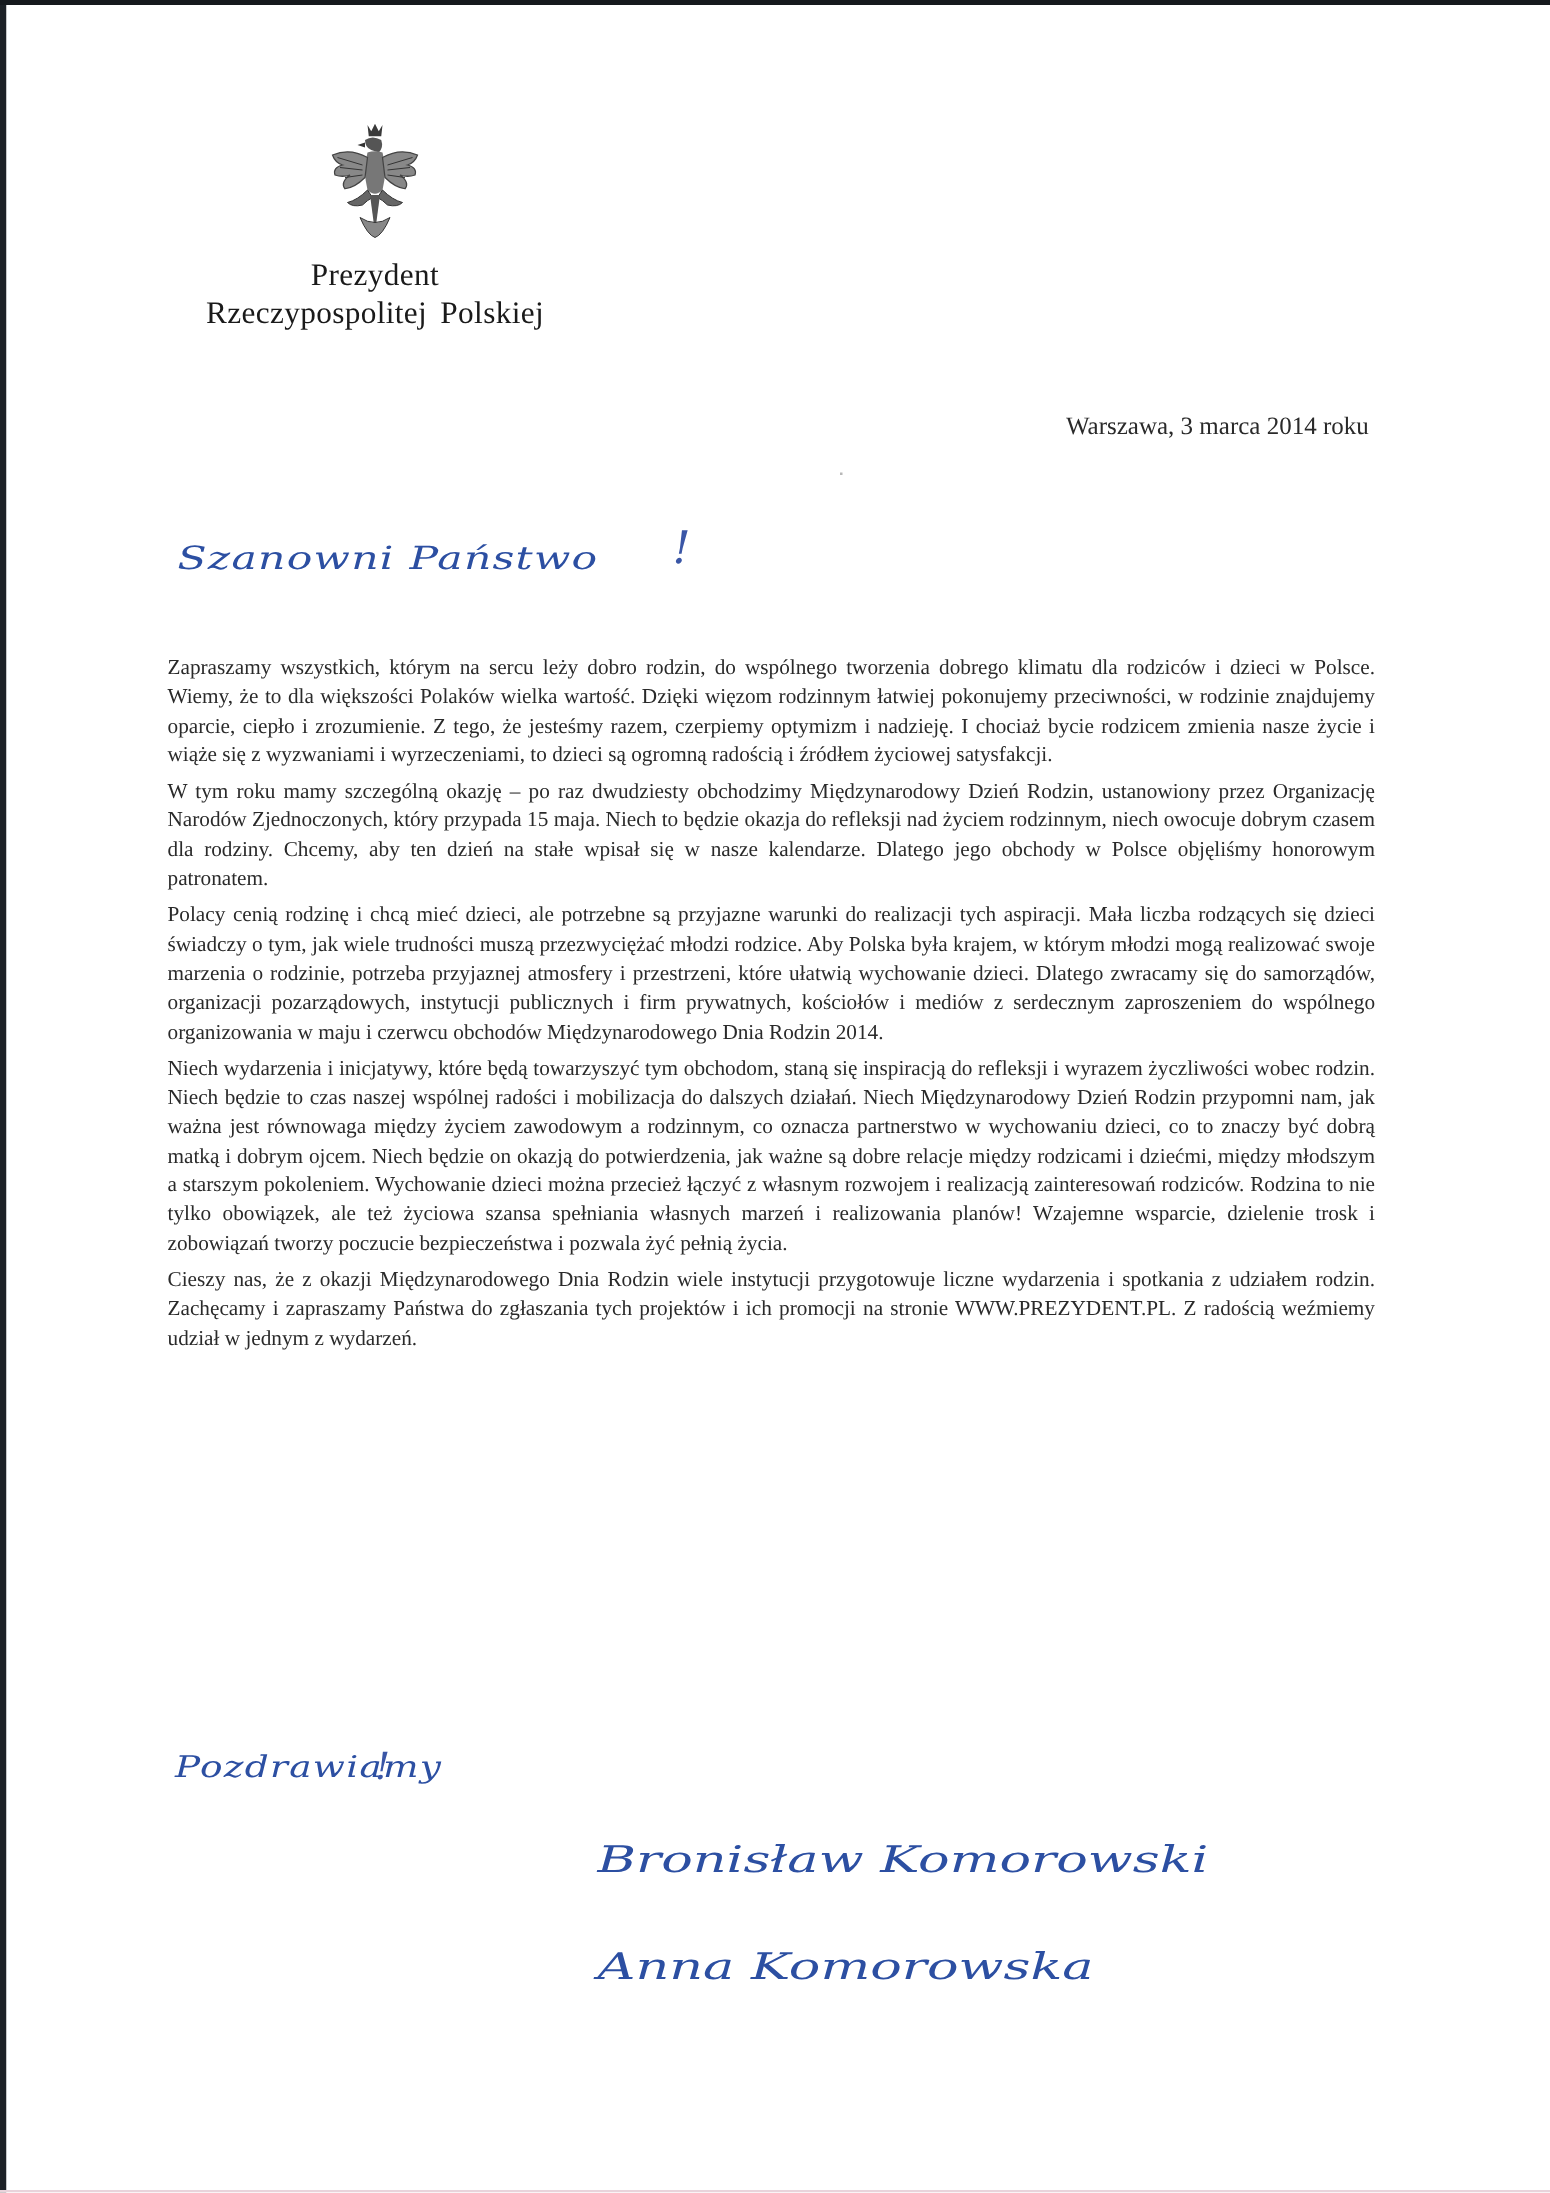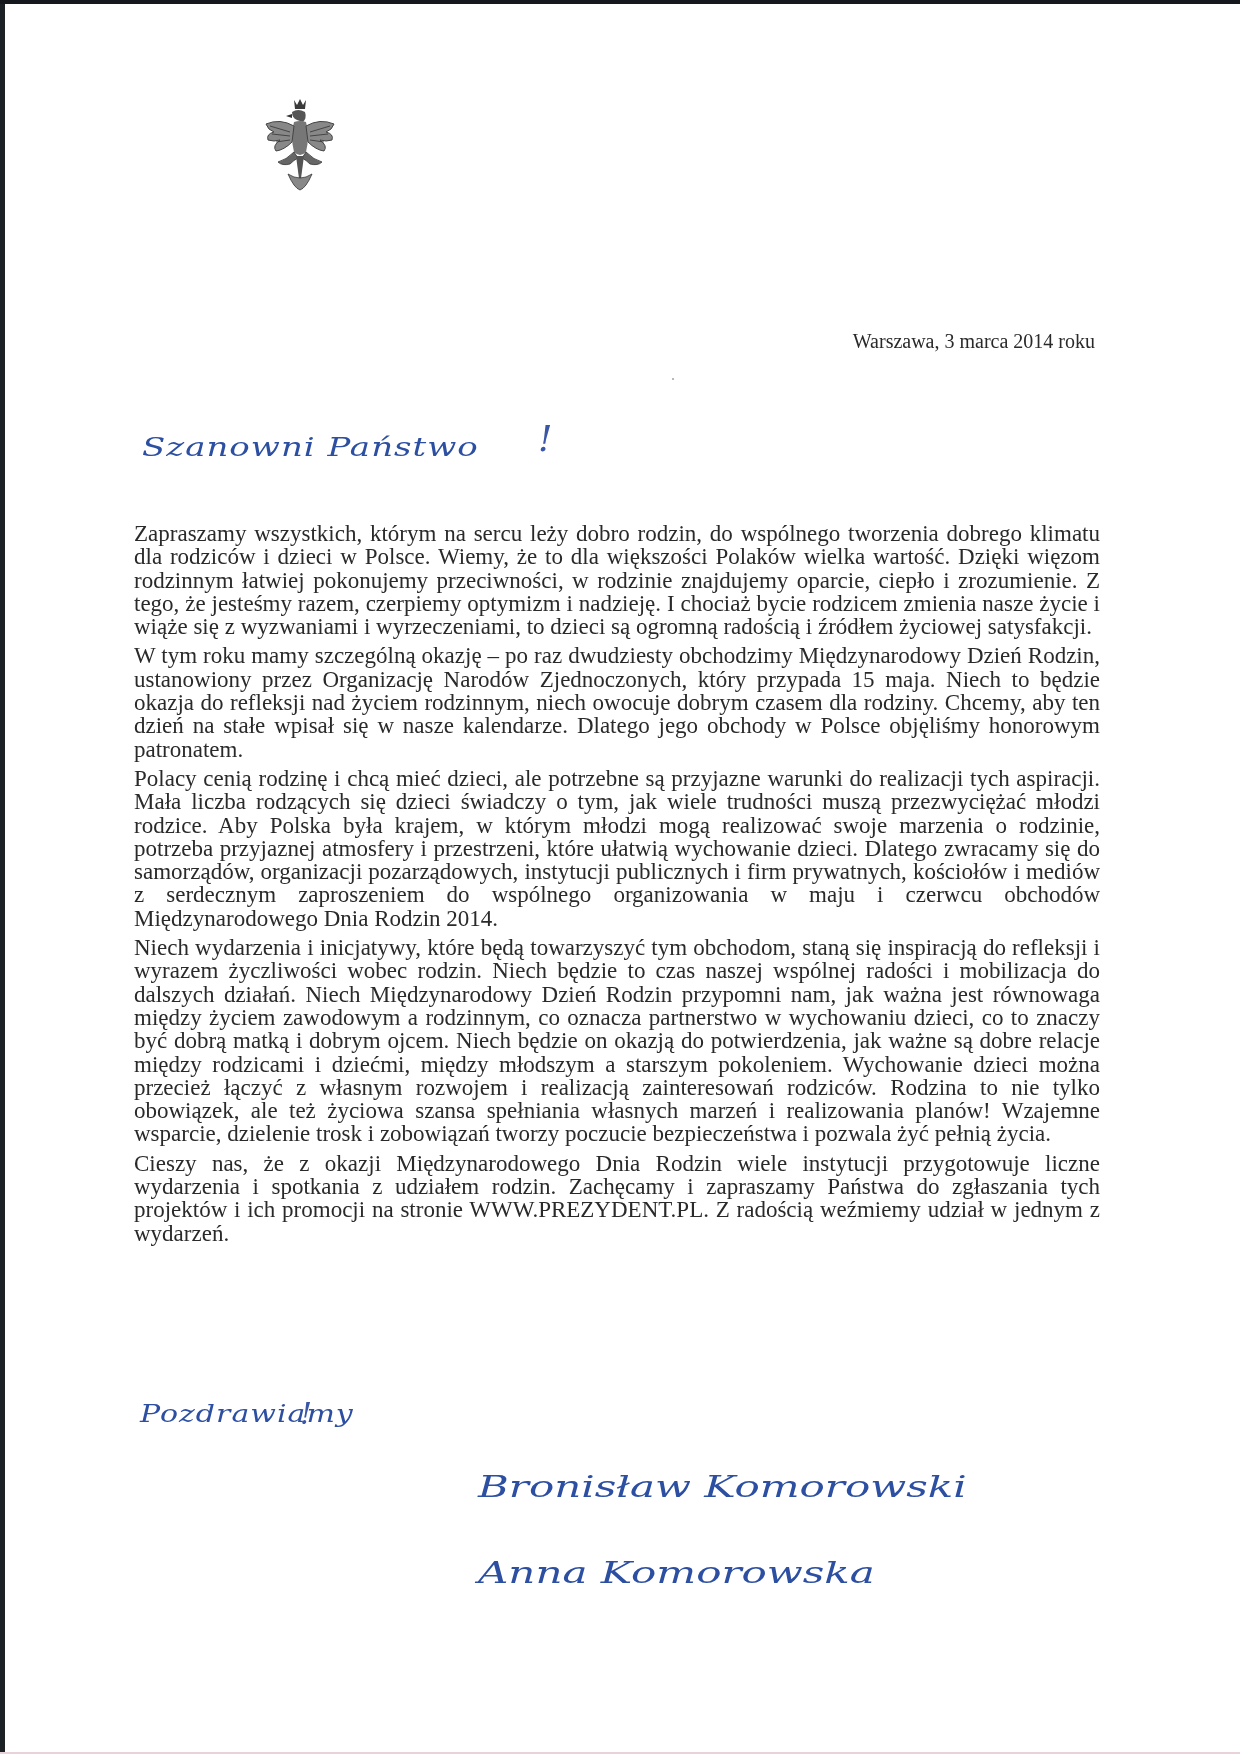--- a/index.html
+++ b/index.html
@@ -91,21 +91,21 @@
       left: 538px;
       top: 418px;
       font-size: 36px;
       color: #3a56a6;
     }
     .body-text {
       position: absolute;
       left: 134px;
       top: 522px;
       width: 966px;
-      font-size: 23px;
+      font-size: 17px;
       line-height: 23.3px;
       text-align: justify;
       color: #2a2a2a;
     }
     .body-text p {
       margin: 0 0 6px 0;
     }
     .closing {
       left: 140px;
       top: 1400px;
@@ -165,20 +165,22 @@
       <line x1="72" y1="30" x2="52" y2="36"></line>
       <line x1="70" y1="38" x2="52" y2="40"></line>
       <line x1="66" y1="46" x2="52" y2="44"></line>
     </g>
 
     <path d="M36 56 Q28 64 20 66 Q24 70 32 68 Q36 64 40 62 Z" fill="#666" stroke="#333" stroke-width="0.8"></path>
     <path d="M48 56 Q56 64 64 66 Q60 70 52 68 Q48 64 44 62 Z" fill="#666" stroke="#333" stroke-width="0.8"></path>
     <path d="M38 60 L42 90 L46 60 Z" fill="#555"></path>
     <path d="M30 78 Q42 86 54 78 Q48 92 42 94 Q36 92 30 78 Z" fill="#888" stroke="#333" stroke-width="0.8"></path>
   </svg>
+  <div class="office-line1">Prezydent</div>
+  <div class="office-line2">Rzeczypospolitej Polskiej</div>
 </div>
 
 <div class="date">Warszawa, 3 marca 2014 roku</div>
 <div class="dust"></div>
 
 <div class="hand salutation">Szanowni Państwo</div>
 <div class="hand salutation-mark">!</div>
 
 <div class="body-text">
   <p>Zapraszamy wszystkich, którym na sercu leży dobro rodzin, do wspólnego tworzenia dobrego klimatu dla rodziców i dzieci w Polsce. Wiemy, że to dla większości Polaków wielka wartość. Dzięki więzom rodzinnym łatwiej pokonujemy przeciwności, w rodzinie znajdujemy oparcie, ciepło i zrozumienie. Z tego, że jesteśmy razem, czerpiemy optymizm i nadzieję. I chociaż bycie rodzicem zmienia nasze życie i wiąże się z wyzwaniami i wyrzeczeniami, to dzieci są ogromną radością i źródłem życiowej satysfakcji.</p>

